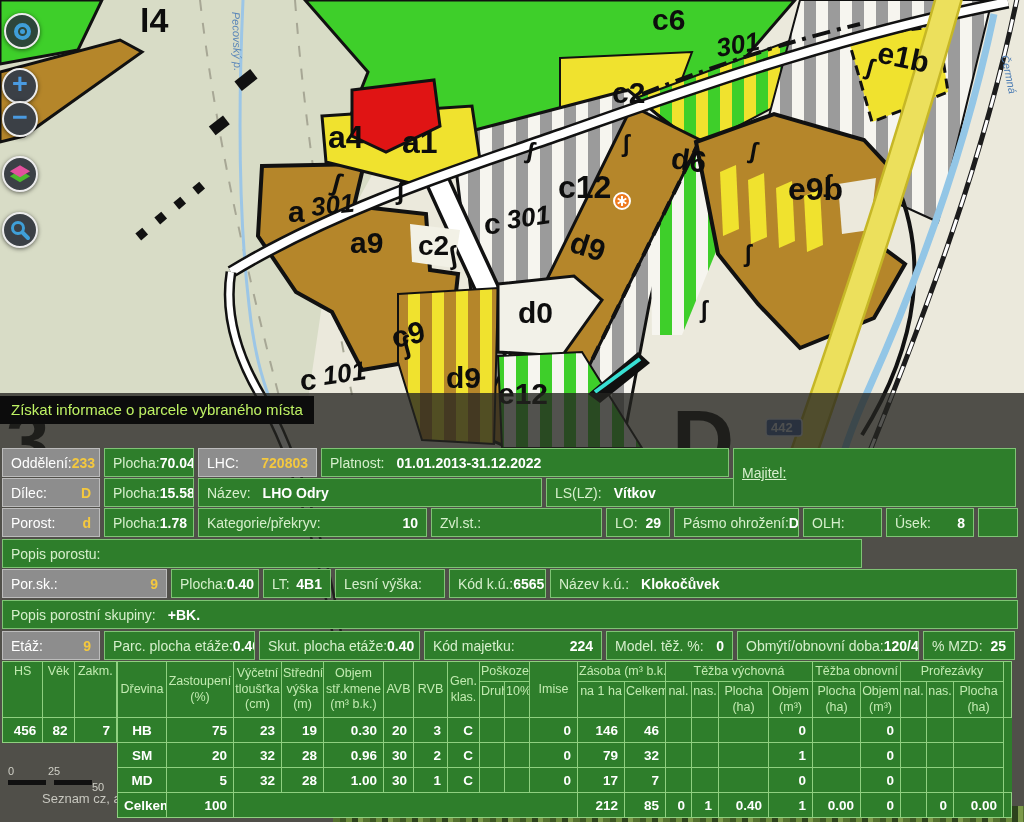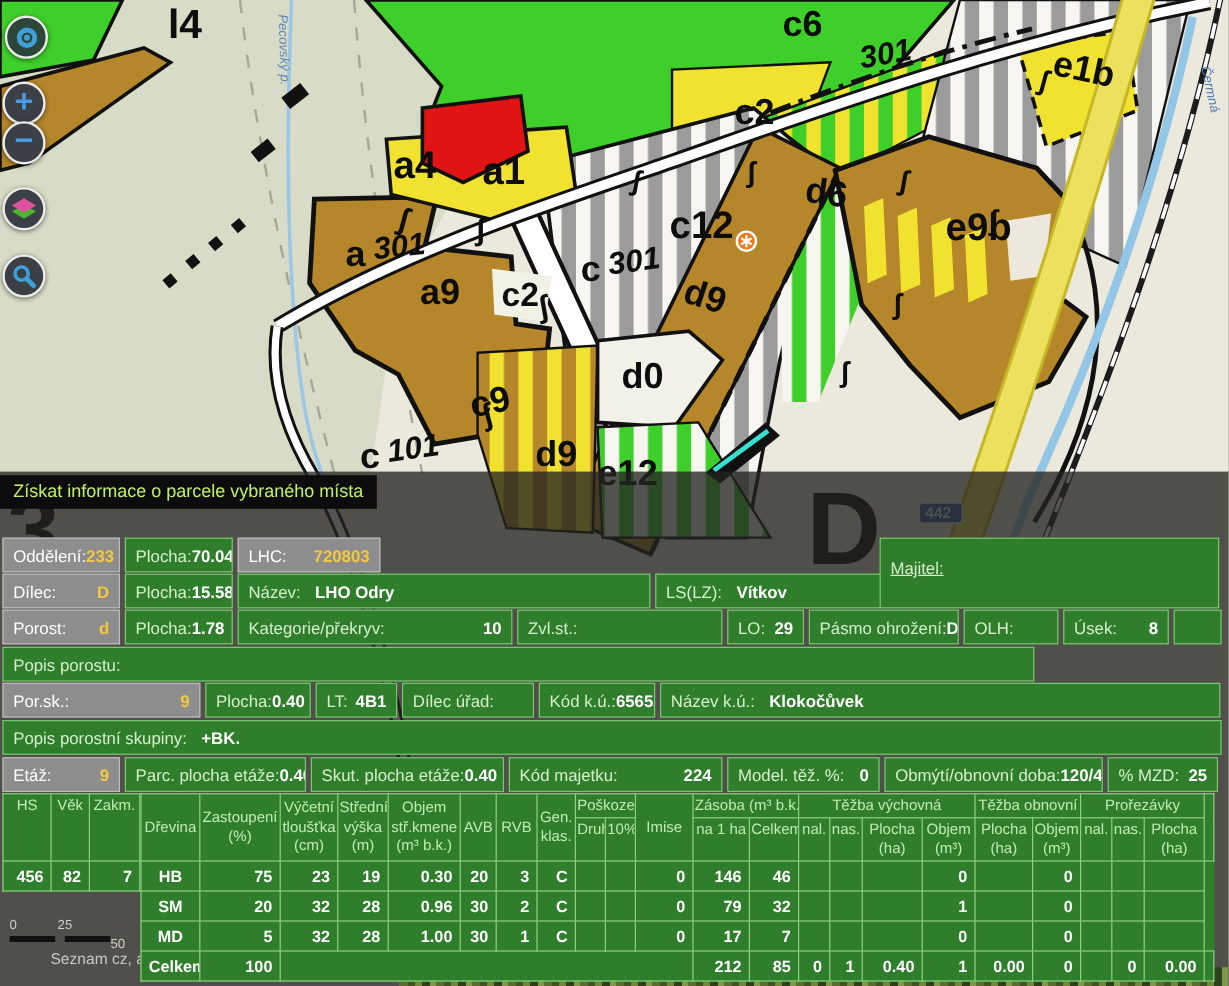--- a/index.html
+++ b/index.html
@@ -228,20 +228,24 @@
           <span class="vr">233</span>
         </div>
       <div class="fbox" style="width:90px">
         <span class="lbl">Plocha:</span>
           <span class="vr">70.04</span>
         </div>
       <div class="fbox gray" style="width:119px">
         <span class="lbl">LHC:</span>
           <span class="vr">720803</span>
         </div>
+      <div class="fbox" style="width:408px">
+        <span class="lbl">Platnost:</span>
+          <span class="vl">01.01.2013-31.12.2022</span>
+        </div>
     </div>
     <div class="fbox" id="majitel">
       <span class="lbl">Majitel:</span>
         <span class="vl"></span>
       </div>
 
     <div class="frow" style="top:85px">
       <div class="fbox gray" style="width:98px">
         <span class="lbl">Dílec:</span>
           <span class="vr">D</span>
@@ -309,21 +313,21 @@
         </div>
       <div class="fbox" style="width:88px">
         <span class="lbl">Plocha:</span>
           <span class="vr">0.40</span>
         </div>
       <div class="fbox" style="width:68px">
         <span class="lbl">LT:</span>
           <span class="vr">4B1</span>
         </div>
       <div class="fbox" style="width:110px">
-        <span class="lbl">Dílec úřad:</span>
+        <span class="lbl">Lesní výška:</span>
         </div>
       <div class="fbox" style="width:97px">
         <span class="lbl">Kód k.ú.:</span>
           <span class="vr">656526</span>
         </div>
       <div class="fbox" style="width:467px">
         <span class="lbl">Název k.ú.:</span>
           <span class="vl">Klokočůvek</span>
         </div>
     </div>

